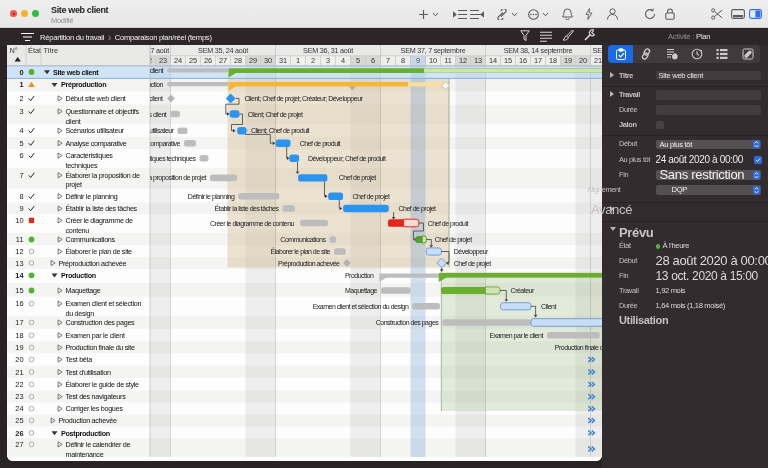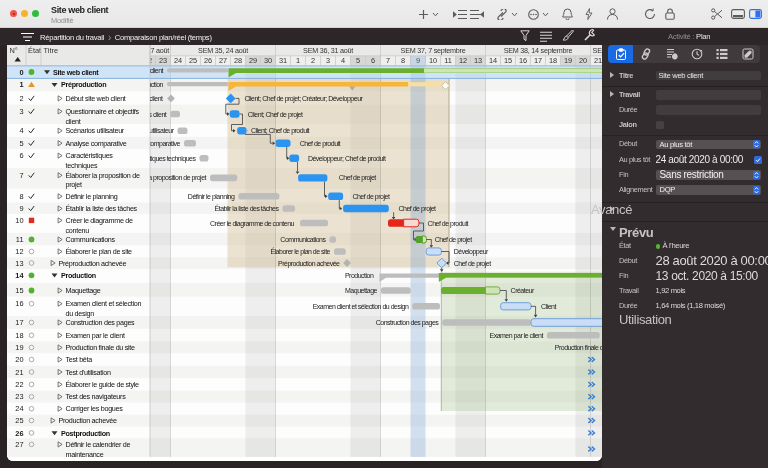--- a/index.html
+++ b/index.html
@@ -605,28 +605,28 @@
     </svg>
   </div>
 <div style="position:absolute;left:619px;top:154.8px;font-size:7.4px;line-height:10px;color:#c6c2c3;font-weight:400;letter-spacing:-0.35px">Au plus tôt</div>
 <div style="position:absolute;left:655.5px;top:154.8px;font-size:10px;line-height:10px;color:#eceaeb;white-space:nowrap;letter-spacing:-0.35px">24 août 2020 à 00:00</div>
 <svg width="8" height="8" viewBox="0 0 8 8" style="position:absolute;left:753.5px;top:155.8px">
     <rect width="8" height="8" rx="1.6" fill="#2e6be2"></rect>
     <path d="M2,4.2 L3.4,5.6 L6,2.6" stroke="#fff" stroke-width="1" fill="none"></path>
   </svg>
 <div style="position:absolute;left:619px;top:170.0px;font-size:7.4px;line-height:10px;color:#c6c2c3;font-weight:400;letter-spacing:-0.35px">Fin</div>
 <div style="position:absolute;left:655.5px;top:170.2px;width:105px;height:9.5px;background:#555052;border-radius:2px;white-space:nowrap;display:flex;align-items:center;padding-left:4px">
-    <span style="color:#f2f0f1;font-size:10px;letter-spacing:-0.3px">Sans restriction</span>
+    <span style="color:#f2f0f1;font-size:13px;letter-spacing:-0.3px">Sans restriction</span>
     <svg width="7" height="9" viewBox="0 0 7 9" style="position:absolute;right:0.6px;top:0.4px">
       <rect x="0" y="0" width="7" height="8.4" rx="1.6" fill="#2e6be2"></rect>
       <path d="M1.8,3.4 L3.5,1.6 L5.2,3.4 M1.8,5.2 L3.5,7 L5.2,5.2" stroke="#fff" stroke-width="0.9" fill="none"></path>
     </svg>
   </div>
-<div style="position:absolute;left:619px;top:185.0px;font-size:7.4px;line-height:10px;color:#c6c2c3;font-weight:400;letter-spacing:-0.35px">Alignement</div>
-<div style="position:absolute;left:655.5px;top:185.2px;width:105px;height:9.5px;background:#555052;border-radius:2px;white-space:nowrap;display:flex;align-items:center;padding-left:4px">
+<div style="position:absolute;left:587px;top:185.0px;font-size:7.4px;line-height:10px;color:#c6c2c3;font-weight:400;letter-spacing:-0.35px">Alignement</div>
+<div style="position:absolute;left:655.5px;top:185.2px;width:105px;height:9.5px;background:#555052;border-radius:2px;white-space:nowrap;display:flex;align-items:center;padding-left:16px">
     <span style="color:#f2f0f1;font-size:7.6px;letter-spacing:-0.3px">DQP</span>
     <svg width="7" height="9" viewBox="0 0 7 9" style="position:absolute;right:0.6px;top:0.4px">
       <rect x="0" y="0" width="7" height="8.4" rx="1.6" fill="#2e6be2"></rect>
       <path d="M1.8,3.4 L3.5,1.6 L5.2,3.4 M1.8,5.2 L3.5,7 L5.2,5.2" stroke="#fff" stroke-width="0.9" fill="none"></path>
     </svg>
   </div>
 <div style="position:absolute;left:602px;top:202.3px;width:166px;height:1px;background:#262123"></div>
 <div style="position:absolute;left:610px;top:206.4px;width:0;height:0;border-top:3.4px solid transparent;border-bottom:3.4px solid transparent;border-left:4.4px solid #b9b5b6"></div>
 <div style="position:absolute;left:591px;top:205.0px;font-size:13px;line-height:10px;color:#c6c2c3;font-weight:400;letter-spacing:-0.35px">Avancé</div>
 <div style="position:absolute;left:602px;top:221.4px;width:166px;height:1px;background:#262123"></div>
@@ -636,12 +636,12 @@
 <div style="position:absolute;left:655.5px;top:244.3px;width:4.5px;height:4.5px;border-radius:50%;background:#58b437"></div>
 <div style="position:absolute;left:662.5px;top:241.3px;font-size:7.6px;line-height:10px;color:#dddbdc;white-space:nowrap;letter-spacing:-0.35px">À l'heure</div>
 <div style="position:absolute;left:619px;top:255.8px;font-size:7.4px;line-height:10px;color:#c6c2c3;font-weight:400;letter-spacing:-0.35px">Début</div>
 <div style="position:absolute;left:655.5px;top:255.8px;font-size:13px;line-height:10px;color:#dddbdc;white-space:nowrap;letter-spacing:-0.35px">28 août 2020 à 00:00</div>
 <div style="position:absolute;left:619px;top:271.0px;font-size:7.4px;line-height:10px;color:#c6c2c3;font-weight:400;letter-spacing:-0.35px">Fin</div>
 <div style="position:absolute;left:655.5px;top:271.0px;font-size:12px;line-height:10px;color:#dddbdc;white-space:nowrap;letter-spacing:-0.35px">13 oct. 2020 à 15:00</div>
 <div style="position:absolute;left:619px;top:285.5px;font-size:7.4px;line-height:10px;color:#c6c2c3;font-weight:400;letter-spacing:-0.35px">Travail</div>
 <div style="position:absolute;left:655.5px;top:285.5px;font-size:7.6px;line-height:10px;color:#dddbdc;white-space:nowrap;letter-spacing:-0.35px">1,92 mois</div>
 <div style="position:absolute;left:619px;top:300.7px;font-size:7.4px;line-height:10px;color:#c6c2c3;font-weight:400;letter-spacing:-0.35px">Durée</div>
 <div style="position:absolute;left:655.5px;top:300.7px;font-size:7.6px;line-height:10px;color:#dddbdc;white-space:nowrap;letter-spacing:-0.35px">1,64 mois (1,18 moisé)</div>
-<div style="position:absolute;left:619px;top:315.2px;font-size:13px;line-height:10px;color:#c6c2c3;font-weight:400;letter-spacing:-0.35px">Utilisation</div>
+<div style="position:absolute;left:619px;top:315.2px;font-size:11px;line-height:10px;color:#c6c2c3;font-weight:700;letter-spacing:-0.35px">Utilisation</div>
 </body></html>

